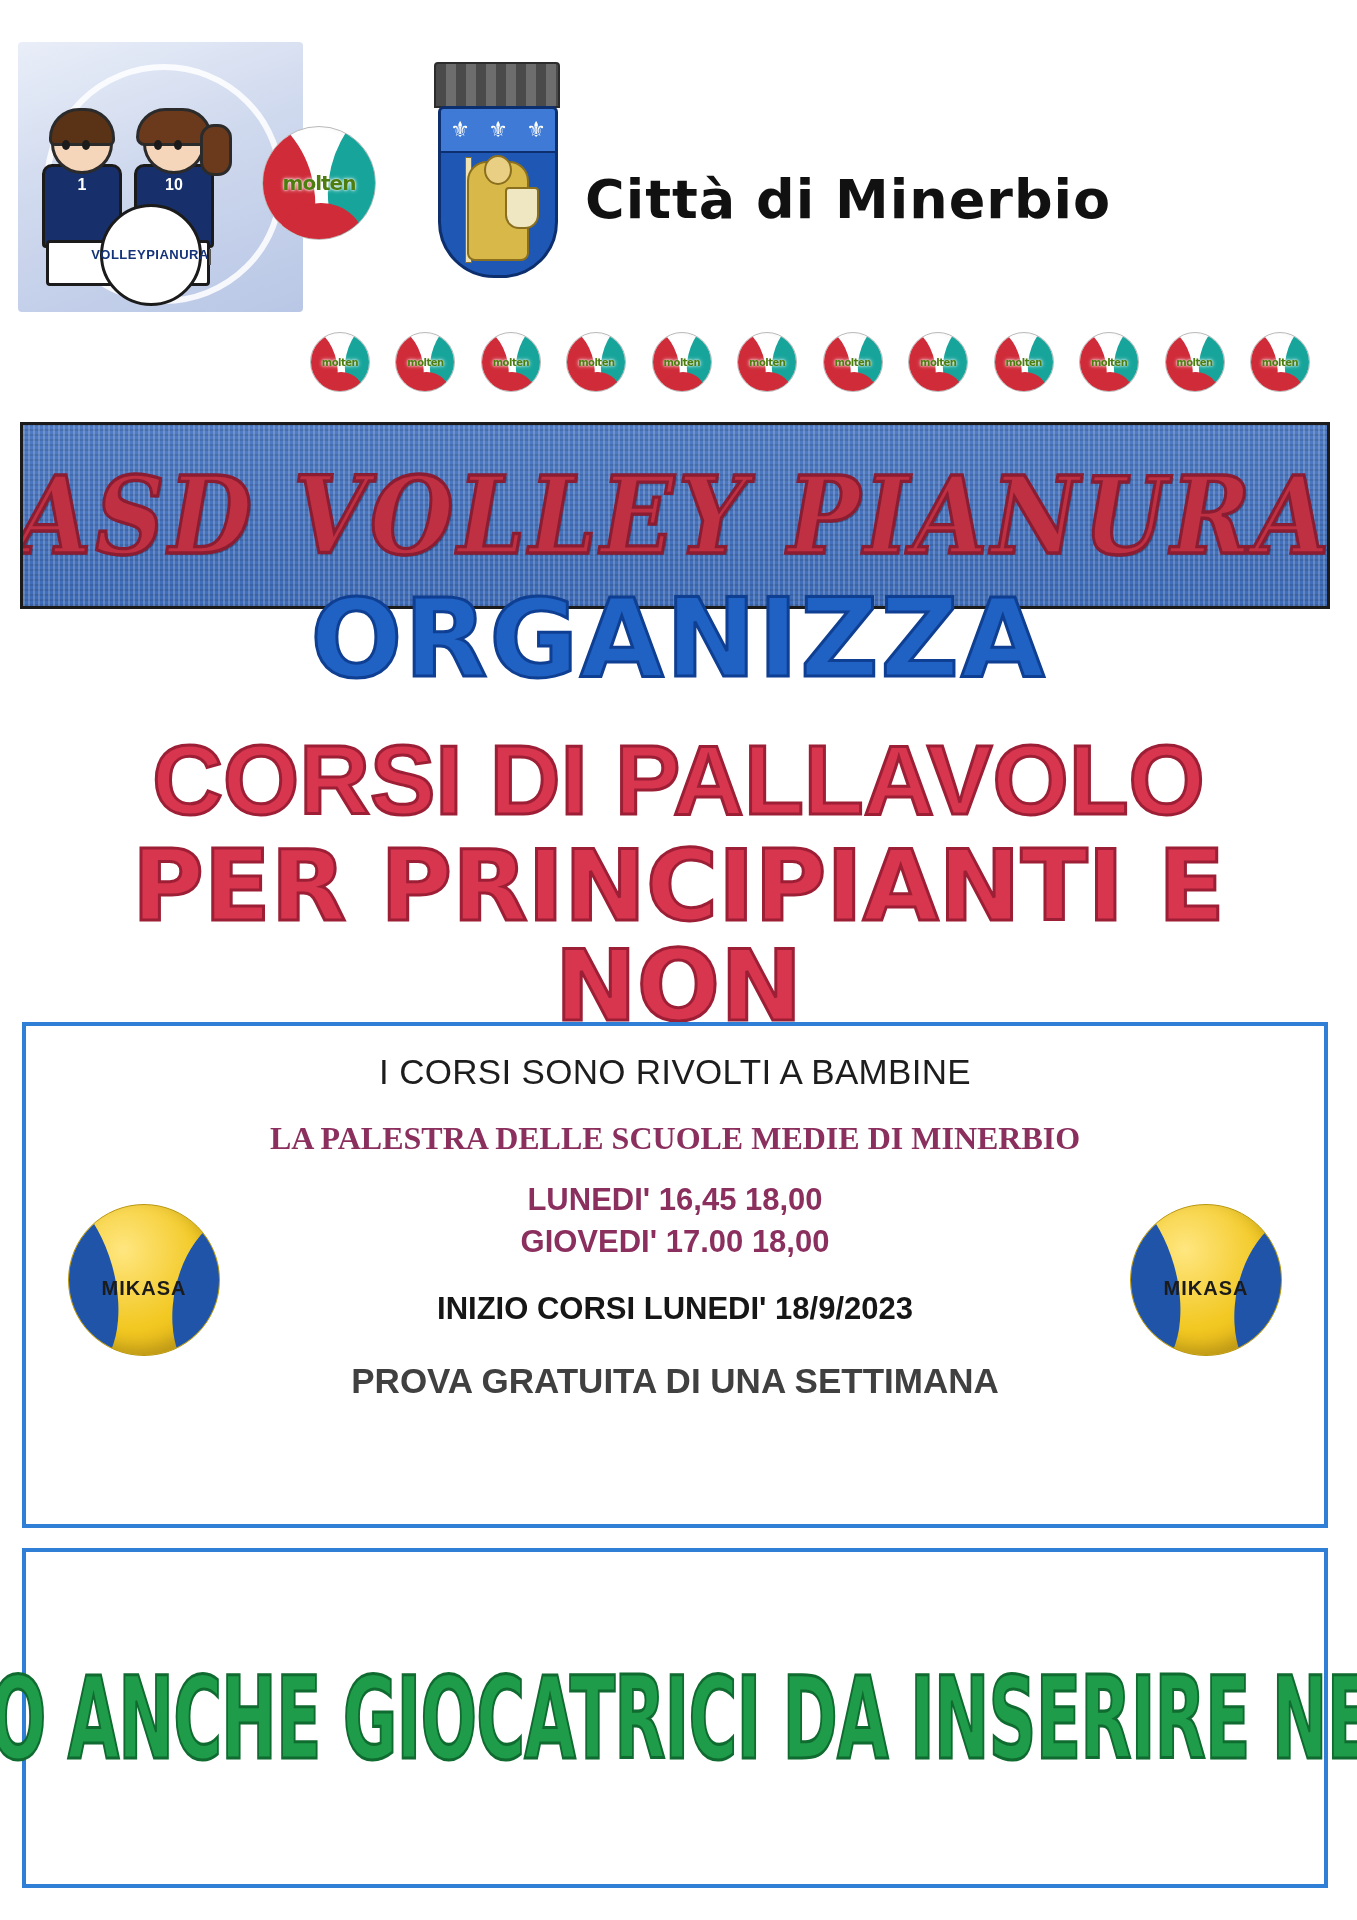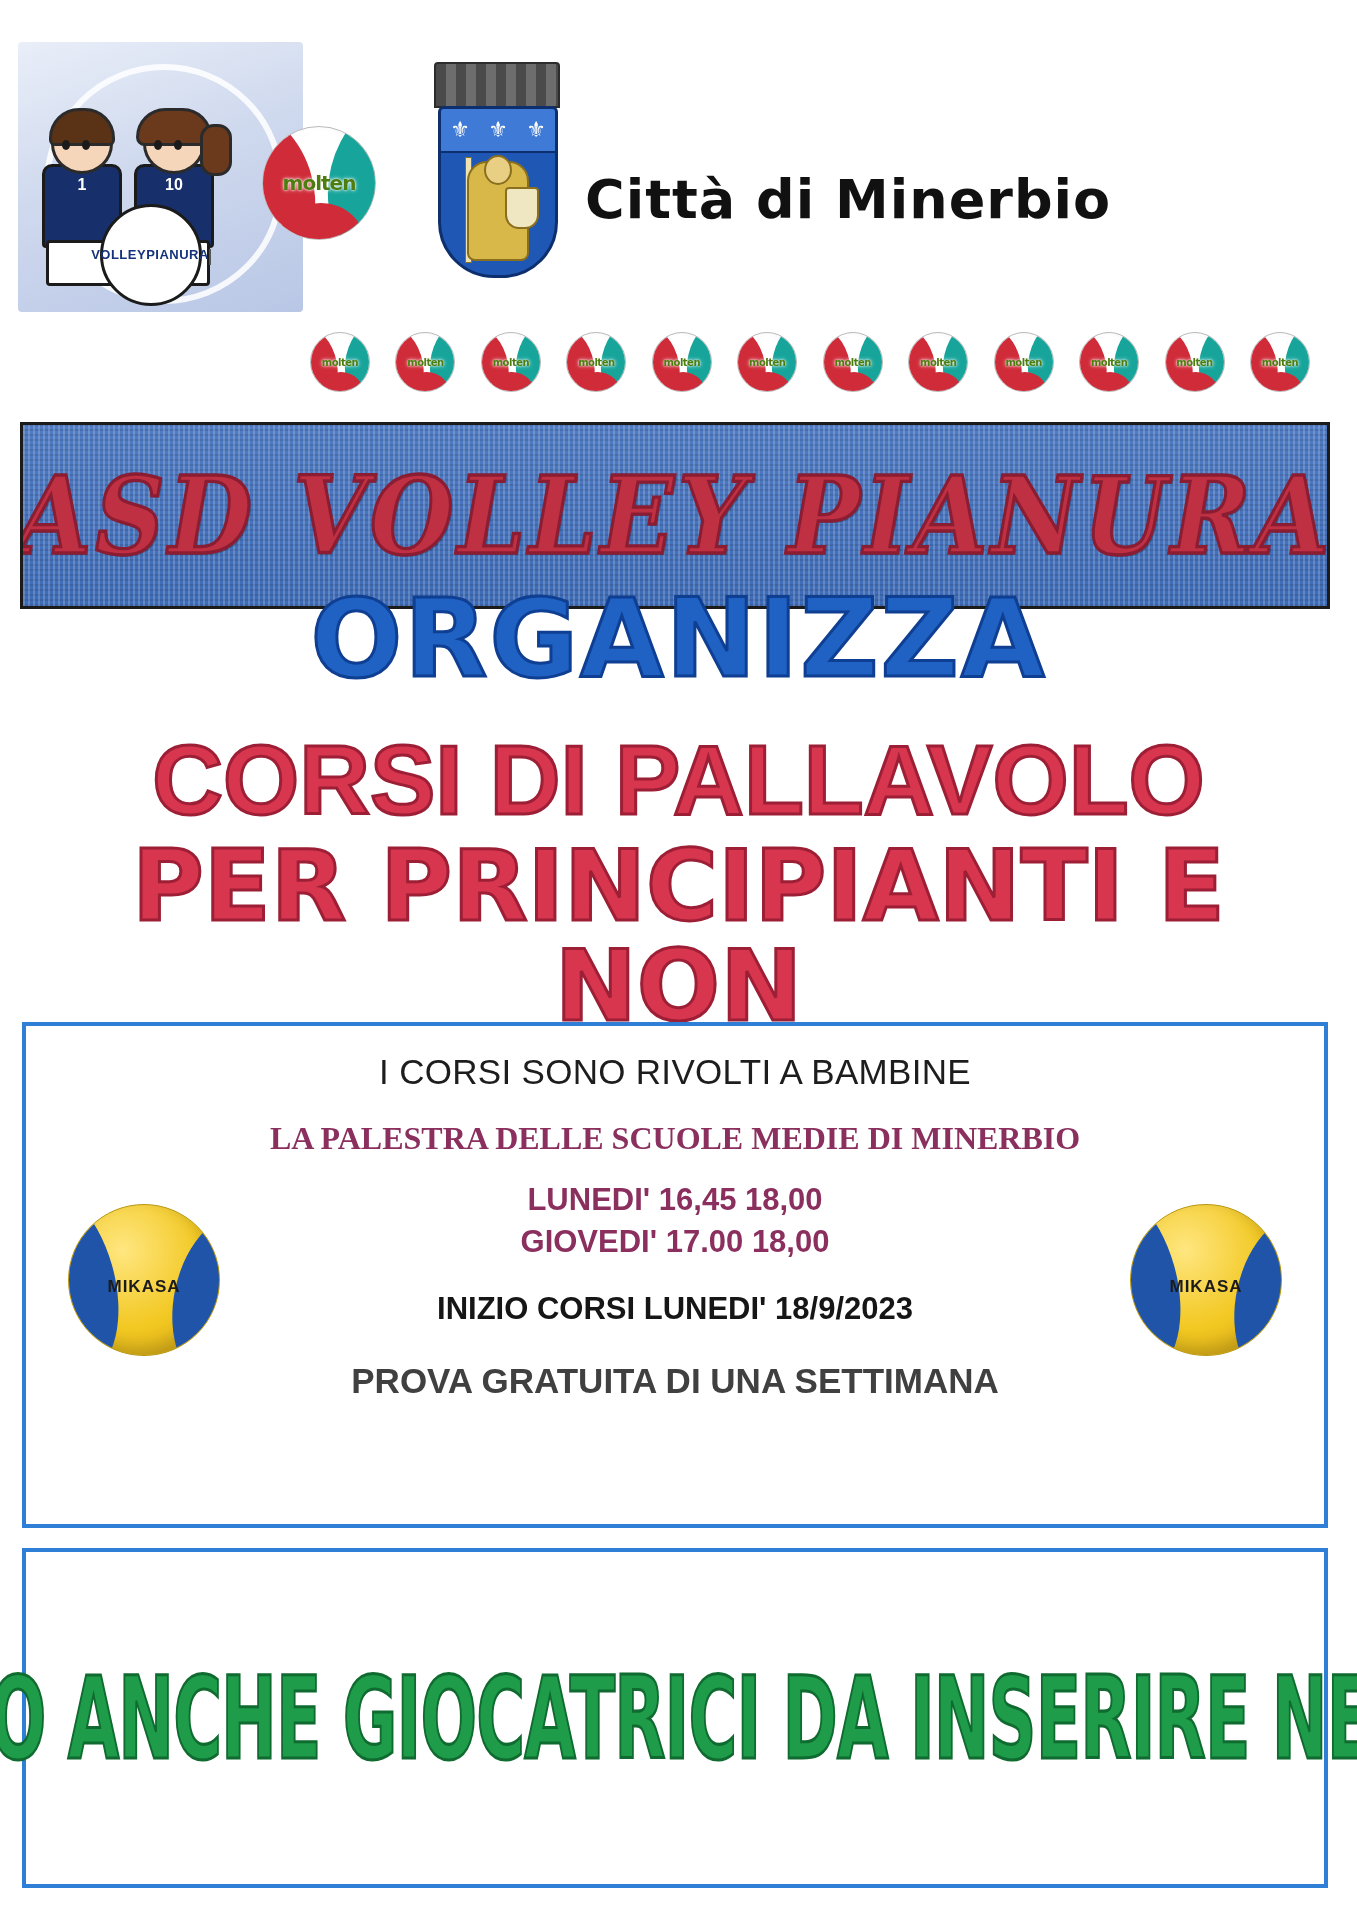--- a/index.html
+++ b/index.html
@@ -502,21 +502,21 @@
     width: 78%;
     height: 120%;
     transform: rotate(12deg);
   }
   .mikasa .mk-label {
     position: absolute;
     left: 0;
     right: 0;
     top: 48%;
     text-align: center;
-    font-size: 17px;
+    font-size: 20px;
     font-weight: bold;
     color: #1b1b1b;
     letter-spacing: 1px;
     z-index: 3;
   }
   .mikasa.left { left: 42px; top: 178px; }
   .mikasa.right { right: 42px; top: 178px; }
 
   
   .green-box {

